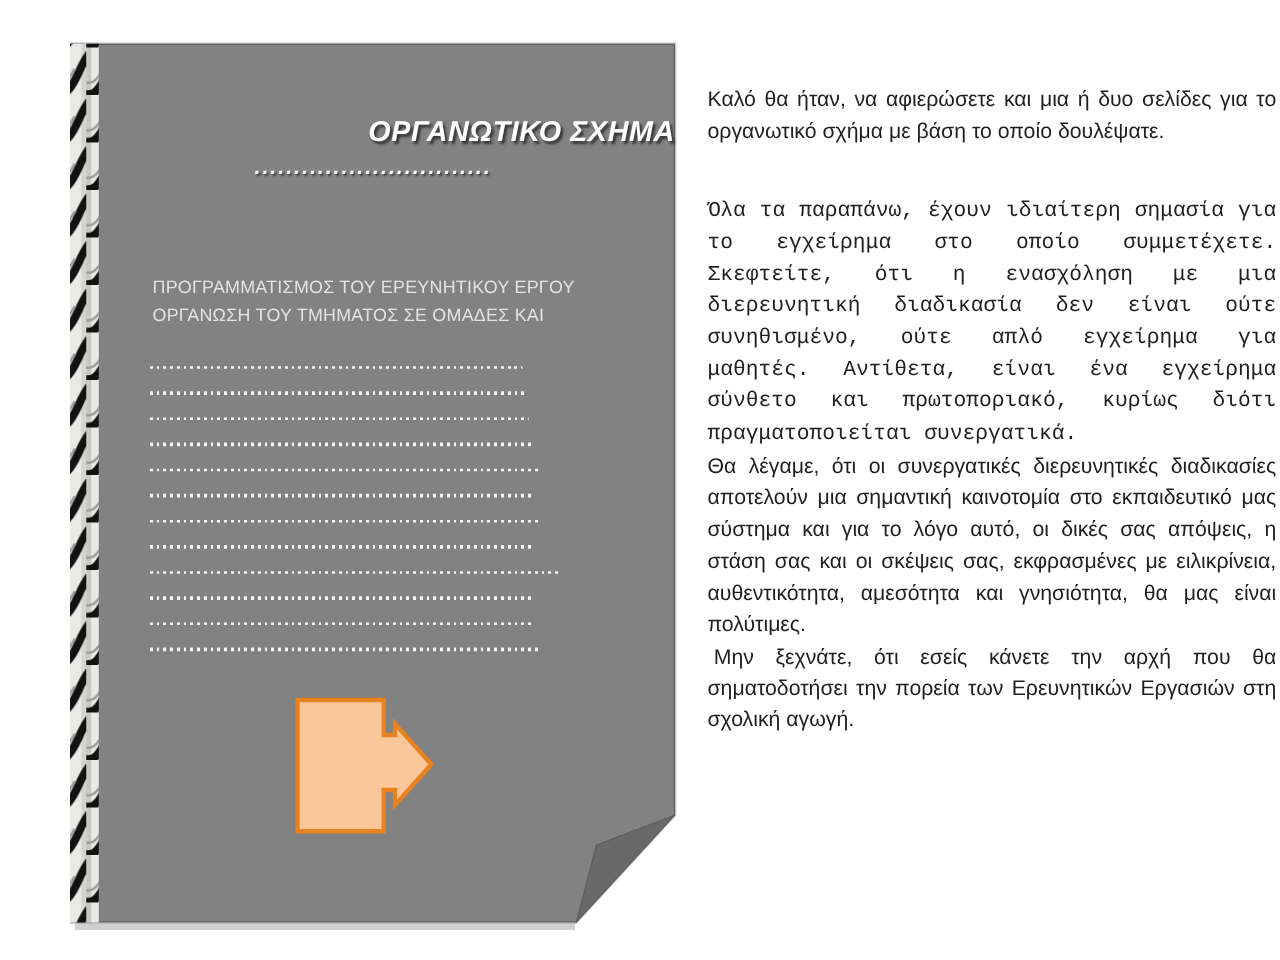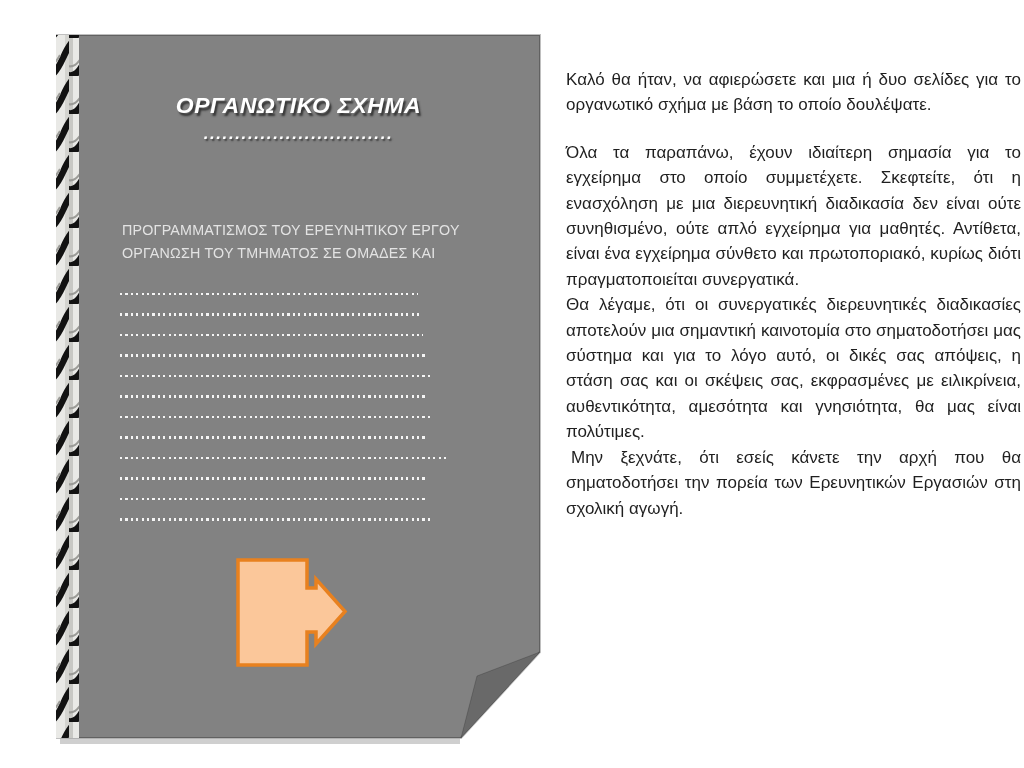--- a/index.html
+++ b/index.html
@@ -7,21 +7,21 @@
     position:relative;
     width:1024px;height:768px;
     background:#ffffff;
     overflow:hidden;
     font-family:"Liberation Sans","DejaVu Sans",sans-serif;
   }
   .doc-svg{position:absolute;left:0;top:0;}
 
   .doc-title{
     position:absolute;left:57px;top:92px;width:483px;
-    text-align:center;
+    text-align:right;
     font-size:23px;font-weight:bold;font-style:italic;
     color:#ffffff;letter-spacing:0.5px;
     text-shadow:2px 2.5px 2px rgba(40,40,40,0.85);
   }
   .doc-title-dots{
     position:absolute;left:57px;top:124px;width:483px;
     text-align:center;
     font-size:17px;font-weight:bold;font-style:italic;
     color:#ffffff;letter-spacing:1.6px;
     text-shadow:1.5px 2px 1.5px rgba(40,40,40,0.7);
@@ -37,21 +37,21 @@
     background-image:repeating-linear-gradient(90deg,
       rgba(255,255,255,0.92) 0px, rgba(255,255,255,0.92) 2.2px,
       rgba(255,255,255,0) 2.2px, rgba(255,255,255,0) 5.4px);
   }
   .body-text{
     position:absolute;left:566px;top:67px;width:455px;
     font-size:17px;line-height:25.4px;
     color:#1f1f1f;text-align:justify;
   }
   .body-text p{margin:0;padding:0;}
-  .body-text p.gap-before{margin-top:22px;}
+  .body-text p.gap-before{margin-top:39px;font-family:Liberation Mono, monospace;}
   .body-text p.indent-sm{text-indent:5px;}
 </style>
 </head>
 <body>
 
 <div class="slide">
 
   <svg class="doc-svg" width="1024" height="768" viewBox="0 0 1024 768">
     <defs>
       <pattern id="spiralPat" width="23" height="38" patternUnits="userSpaceOnUse">
@@ -94,17 +94,17 @@
       <div class="dot-line" style="width: 305px;"></div>
       <div class="dot-line" style="width: 327px;"></div>
       <div class="dot-line" style="width: 308px;"></div>
       <div class="dot-line" style="width: 305px;"></div>
       <div class="dot-line" style="width: 313px;"></div>
     </div>
 
   <div class="body-text">
     <p>Καλό θα ήταν, να αφιερώσετε και μια ή δυο σελίδες για το οργανωτικό σχήμα με βάση το οποίο δουλέψατε.</p>
     <p class="gap-before">Όλα τα παραπάνω, έχουν ιδιαίτερη σημασία για το εγχείρημα στο οποίο συμμετέχετε. Σκεφτείτε, ότι η ενασχόληση με μια διερευνητική διαδικασία δεν είναι ούτε συνηθισμένο, ούτε απλό εγχείρημα για μαθητές. Αντίθετα, είναι ένα εγχείρημα σύνθετο και πρωτοποριακό, κυρίως διότι πραγματοποιείται συνεργατικά.</p>
-    <p>Θα λέγαμε, ότι οι συνεργατικές διερευνητικές διαδικασίες αποτελούν μια σημαντική καινοτομία στο σηματοδοτήσει μας σύστημα και για το λόγο αυτό, οι δικές σας απόψεις, η στάση σας και οι σκέψεις σας, εκφρασμένες με ειλικρίνεια, αυθεντικότητα, αμεσότητα και γνησιότητα, θα μας είναι πολύτιμες.</p>
+    <p>Θα λέγαμε, ότι οι συνεργατικές διερευνητικές διαδικασίες αποτελούν μια σημαντική καινοτομία στο εκπαιδευτικό μας σύστημα και για το λόγο αυτό, οι δικές σας απόψεις, η στάση σας και οι σκέψεις σας, εκφρασμένες με ειλικρίνεια, αυθεντικότητα, αμεσότητα και γνησιότητα, θα μας είναι πολύτιμες.</p>
     <p class="indent-sm">Μην ξεχνάτε, ότι εσείς κάνετε την αρχή που θα σηματοδοτήσει την πορεία των Ερευνητικών Εργασιών στη σχολική αγωγή.</p>
   </div>
 
 </div>
 
 </body></html>

